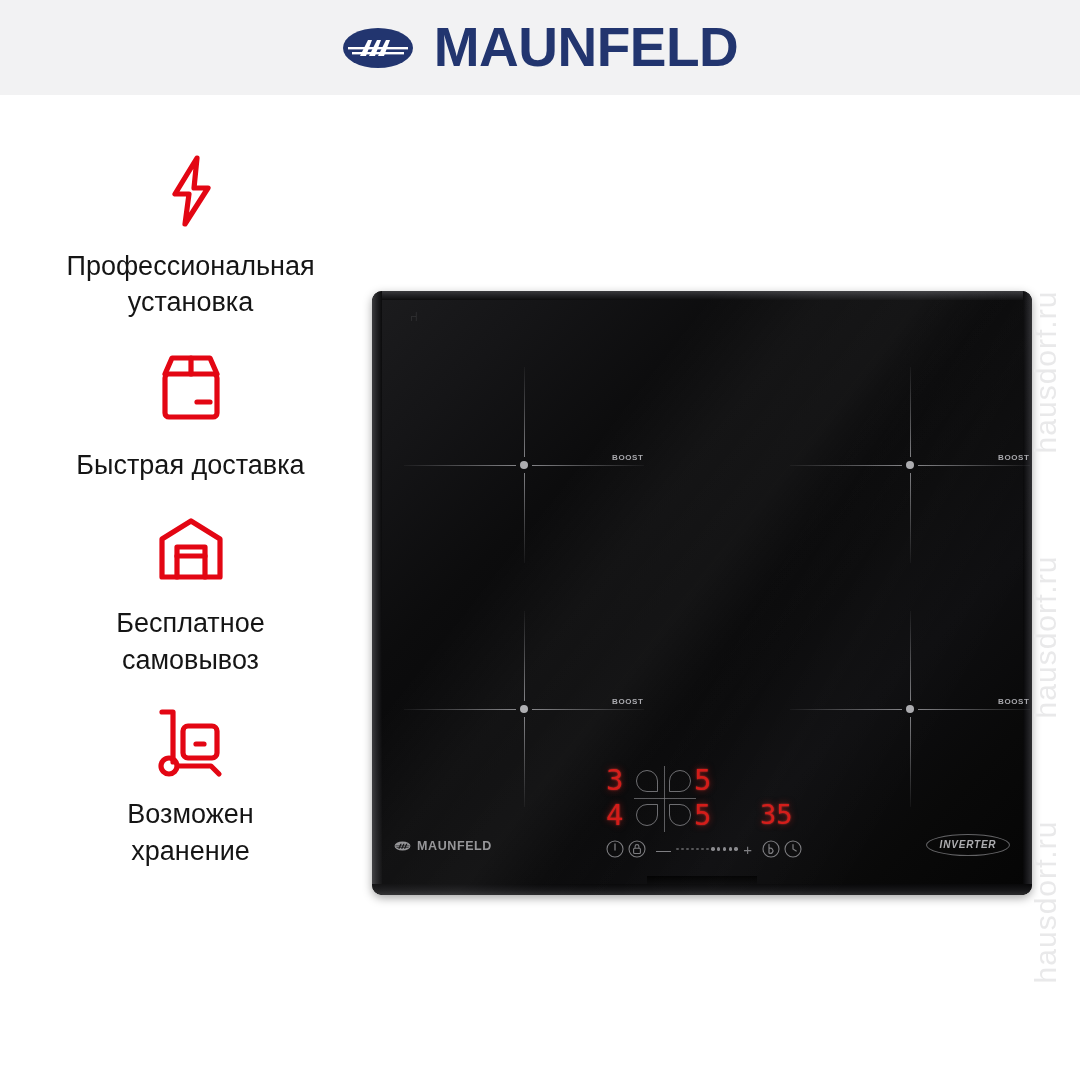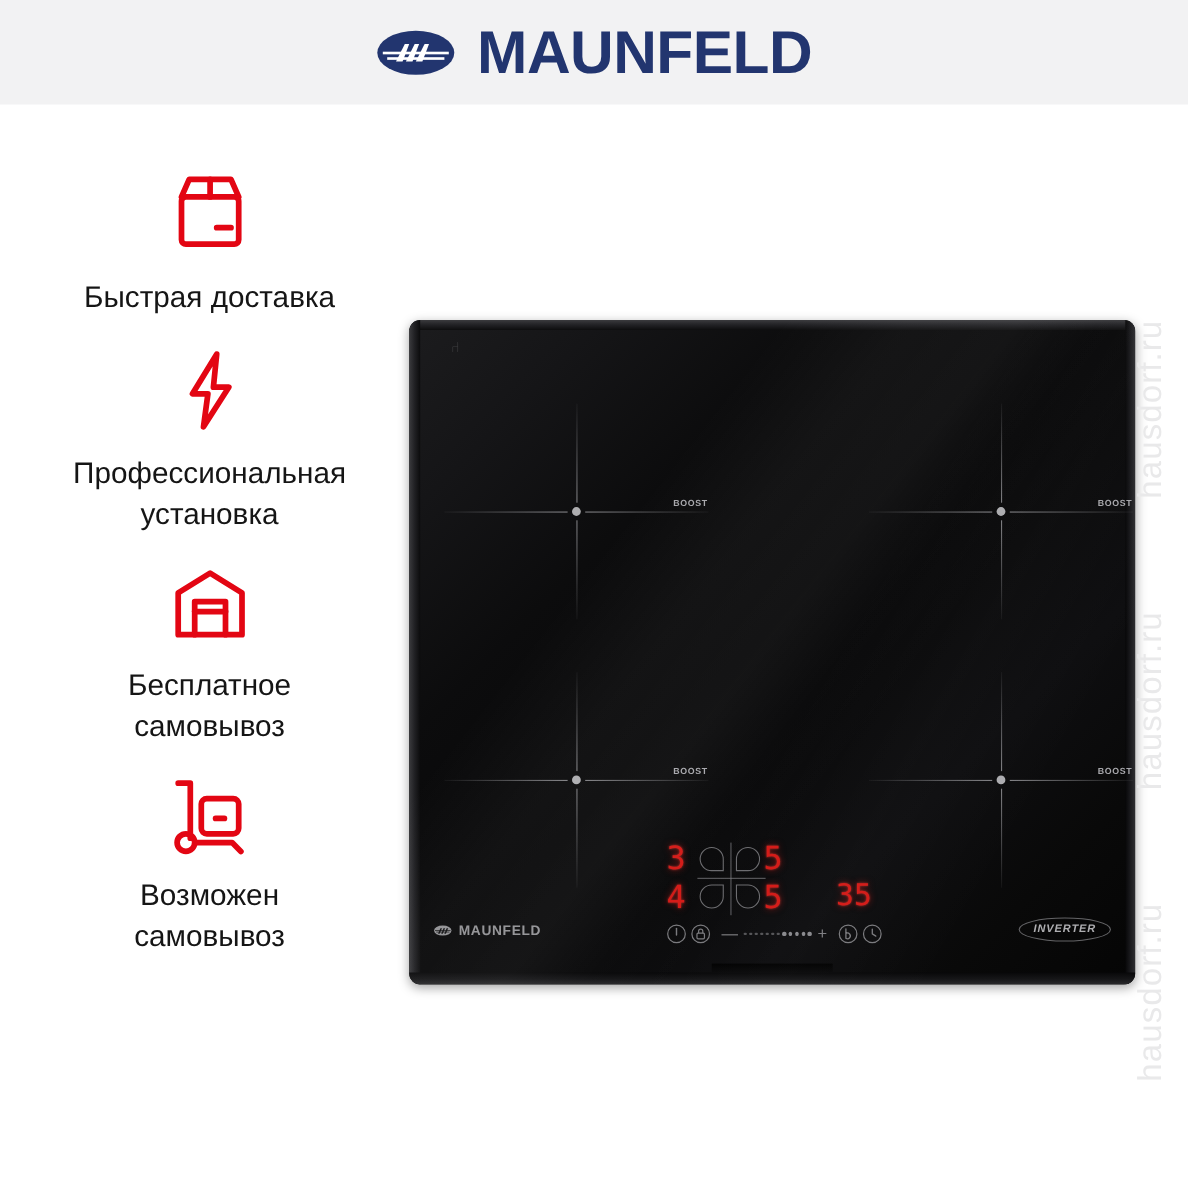--- a/index.html
+++ b/index.html
@@ -404,40 +404,40 @@
     <path d="M27 29 L35 13 L39 13 L33 29 Z" fill="#ffffff"></path>
     <path d="M36 29 L44 13 L48 13 L42 29 Z" fill="#ffffff"></path>
     <rect x="6" y="20" width="60" height="2.4" fill="#ffffff"></rect>
     <rect x="10" y="25" width="52" height="2.4" fill="#ffffff"></rect>
   </svg>
   <div class="brand-word">MAUNFELD</div>
 </div>
 
 <div class="features">
 
+  <div class="feature f2">
+    <svg class="feature-icon" width="76" height="82" viewBox="0 0 76 82">
+      <path d="M44 8 L22 44 L36 44 L32 74 L55 38 L41 38 Z" fill="none" stroke="#e30613" stroke-width="5.2" stroke-linejoin="round" stroke-linecap="round"></path>
+    </svg>
+    <div class="feature-label">Профессиональная
+установка</div>
+  </div>
+
   <div class="feature f1">
     <svg class="feature-icon" width="86" height="86" viewBox="0 0 86 86">
       <g fill="none" stroke="#e30613" stroke-width="5.2" stroke-linejoin="round" stroke-linecap="round">
         <path d="M17 29 L24 13 L62 13 L69 29"></path>
         <rect x="17" y="29" width="52" height="43" rx="4"></rect>
         <line x1="43" y1="13" x2="43" y2="29"></line>
         <line x1="49" y1="57" x2="62" y2="57"></line>
       </g>
     </svg>
     <div class="feature-label">Быстрая доставка</div>
   </div>
 
-  <div class="feature f2">
-    <svg class="feature-icon" width="76" height="82" viewBox="0 0 76 82">
-      <path d="M44 8 L22 44 L36 44 L32 74 L55 38 L41 38 Z" fill="none" stroke="#e30613" stroke-width="5.2" stroke-linejoin="round" stroke-linecap="round"></path>
-    </svg>
-    <div class="feature-label">Профессиональная
-установка</div>
-  </div>
-
   <div class="feature f3">
     <svg class="feature-icon" width="86" height="80" viewBox="0 0 86 80">
       <g fill="none" stroke="#e30613" stroke-width="5.2" stroke-linejoin="round" stroke-linecap="round">
         <path d="M14 30 L43 12 L72 30 L72 68 L14 68 Z"></path>
         <path d="M29 68 L29 38 L57 38 L57 68"></path>
         <line x1="29" y1="47" x2="57" y2="47"></line>
       </g>
     </svg>
     <div class="feature-label">Бесплатное
 самовывоз</div>
@@ -447,21 +447,21 @@
     <svg class="feature-icon" width="92" height="80" viewBox="0 0 92 80">
       <g fill="none" stroke="#e30613" stroke-width="5.2" stroke-linejoin="round" stroke-linecap="round">
         <path d="M17 12 L28 12 L28 62"></path>
         <rect x="38" y="26" width="34" height="32" rx="5"></rect>
         <line x1="51" y1="44" x2="59" y2="44"></line>
         <circle cx="24" cy="66" r="8"></circle>
         <path d="M33 66 L66 66 L74 74"></path>
       </g>
     </svg>
     <div class="feature-label">Возможен
-самовывоз</div>
+хранение</div>
   </div>
 
 </div>
 
 <div class="cooktop-wrap">
   <div class="cooktop-body">
 
     <div class="bevel-top"></div>
     <div class="bevel-left"></div>
     <div class="bevel-right"></div>

